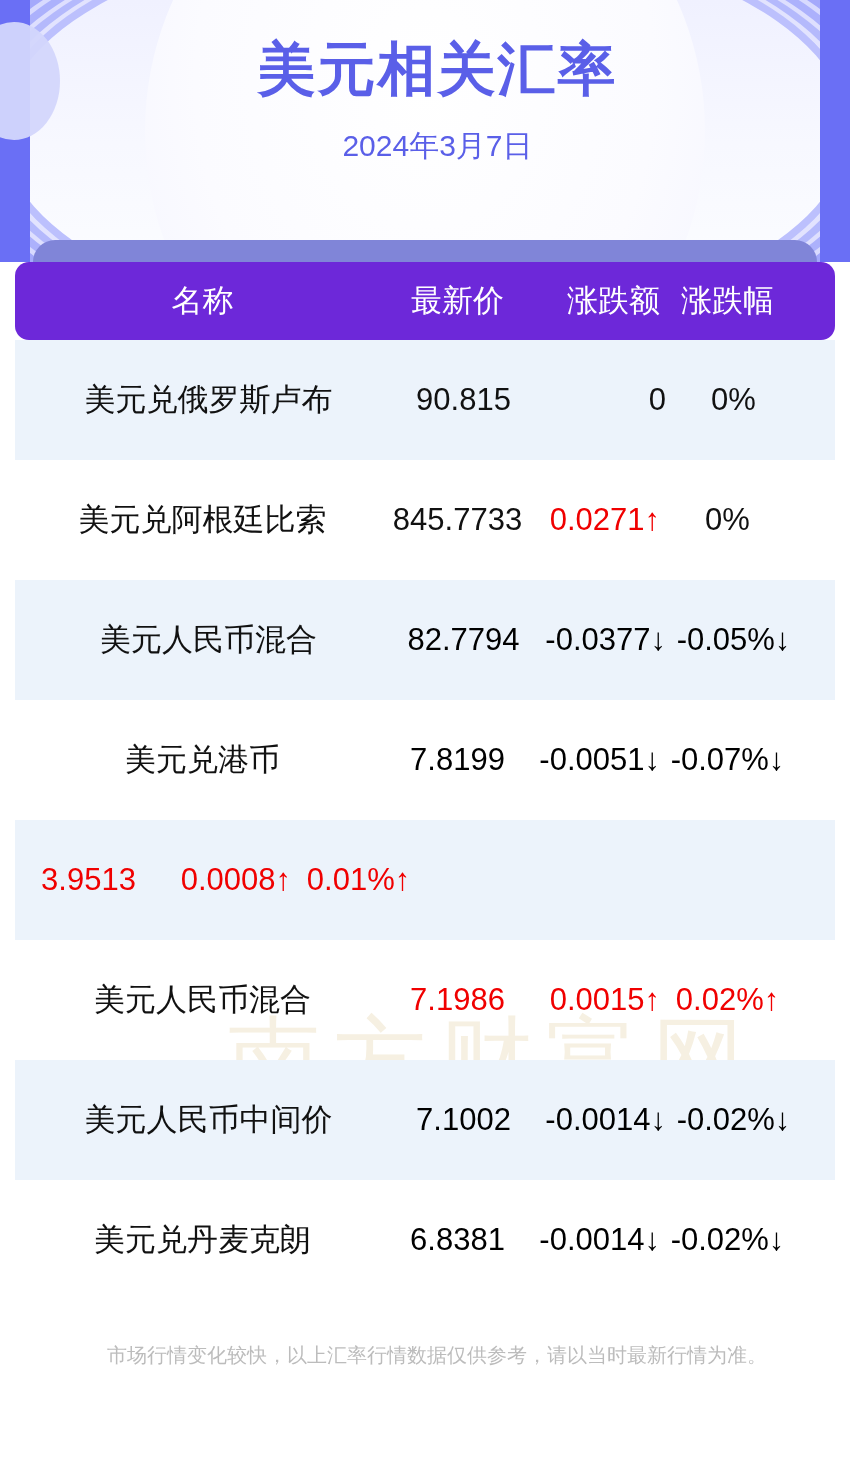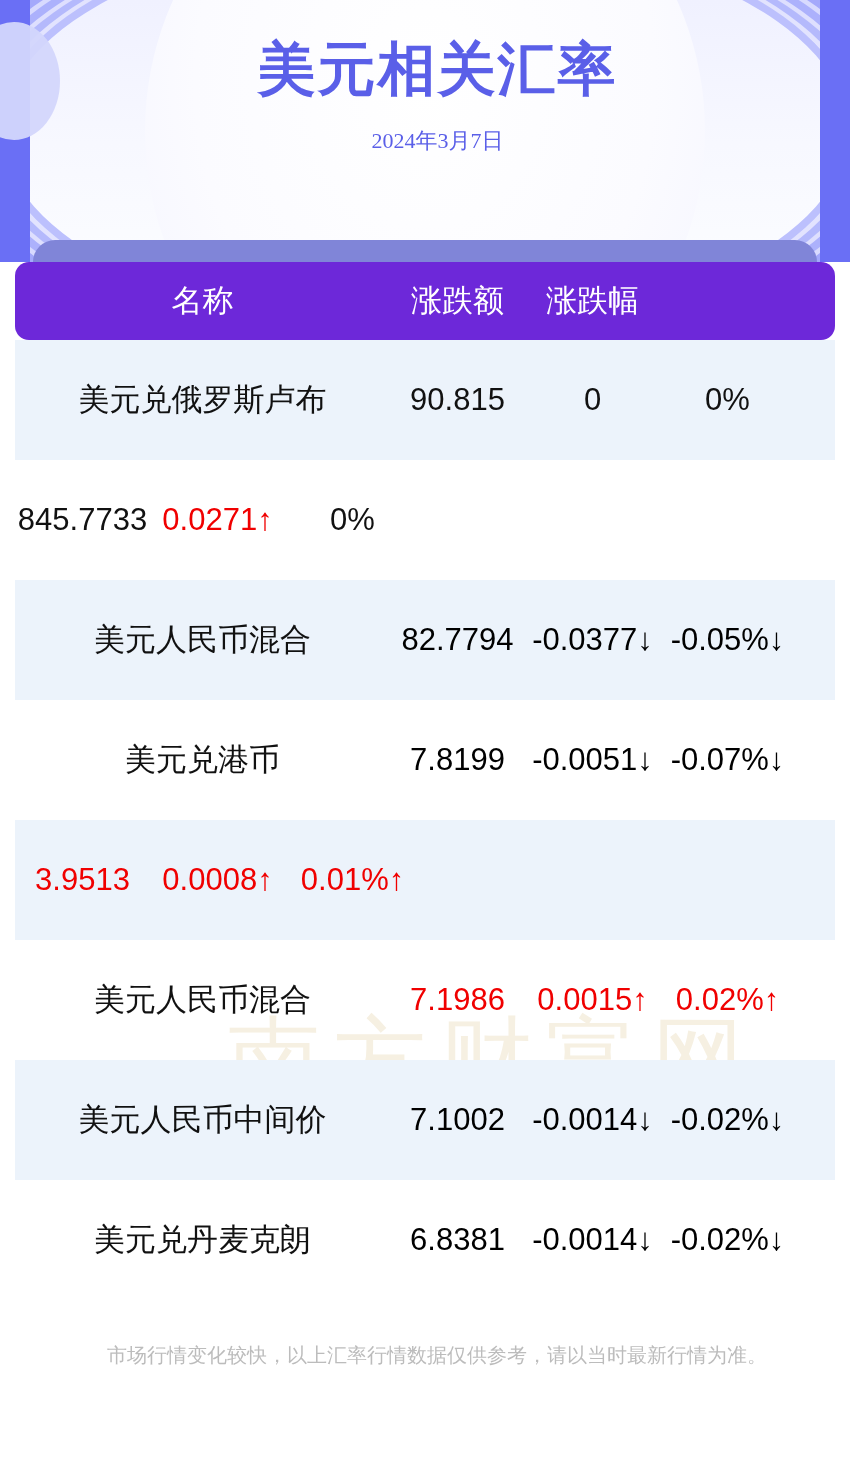--- a/index.html
+++ b/index.html
@@ -94,23 +94,23 @@
     font-size: 58px;
     line-height: 1.1;
     font-weight: bold;
     color: #5a5fe8;
     letter-spacing: 2px;
     font-family: "DejaVu Sans", "Liberation Sans", sans-serif;
   }
 
   .subtitle {
     margin-top: 24px;
-    font-size: 22px;
+    font-size: 30px;
     color: #5a5fe8;
-    font-family: Liberation Serif, serif;
+    font-family: Liberation Sans, sans-serif;
   }
 
   
   .card-wrap {
     position: relative;
     width: 850px;
   }
 
   
   .card-tab {
@@ -153,21 +153,21 @@
     margin: 0 15px;
     height: 120px;
     display: flex;
     align-items: center;
   }
   .row.alt { background: #ecf3fb; }
 
   
   .c-name  { width: 375px; text-align: center; }
   .c-price { width: 135px; text-align: center; }
-  .c-chg   { width: 135px; text-align: center; }
+  .c-chg   { width: 135px; text-align: right; }
   .c-pct   { width: 135px; text-align: center; }
 
   .thead .c-name  { font-size: 31px; }
   .thead .c-price,
   .thead .c-chg,
   .thead .c-pct   { font-size: 31px; }
 
   .row .c-name {
     font-size: 31px;
     color: #111111;
@@ -212,21 +212,21 @@
     font-size: 78px;
     font-style: italic;
     color: #fbf4e4;
     font-family: "Liberation Serif", "DejaVu Serif", serif;
     white-space: nowrap;
   }
 
   
   .table { z-index: 10; }
   .row, .thead { position: relative; z-index: 10; }
-  .row.alt { z-index: 8; }
+  .row.alt { z-index: 8; padding-left: 6px; }
 
   
   .footer {
     position: absolute;
     left: 12px;
     bottom: 0;
     width: 850px;
     height: 170px;
     display: flex;
     align-items: flex-start;
@@ -281,32 +281,34 @@
 
       <div class="watermark">
         <div class="wm-cn">南方财富网</div>
         <div class="wm-en">Southmoney.com</div>
       </div>
 
       <div class="table">
 
         <div class="thead">
           <div class="c-name">名称</div>
+          <div class="c-price">最新价</div>
           <div class="c-chg">涨跌额</div>
           <div class="c-pct">涨跌幅</div>
         </div>
 
         <div id="rows-host">
             <div class="row alt">
               <div class="c-name ">美元兑俄罗斯卢布</div>
               <div class="c-price v-flat">90.815</div>
               <div class="c-chg v-flat">0</div>
               <div class="c-pct v-flat">0%</div>
             </div>
             <div class="row">
+              <div class="c-name ">美元兑阿根廷比索</div>
               <div class="c-price v-flat">845.7733</div>
               <div class="c-chg v-up">0.0271↑</div>
               <div class="c-pct v-flat">0%</div>
             </div>
             <div class="row alt">
               <div class="c-name ">美元人民币混合</div>
               <div class="c-price v-down">82.7794</div>
               <div class="c-chg v-down">-0.0377↓</div>
               <div class="c-pct v-down">-0.05%↓</div>
             </div>

